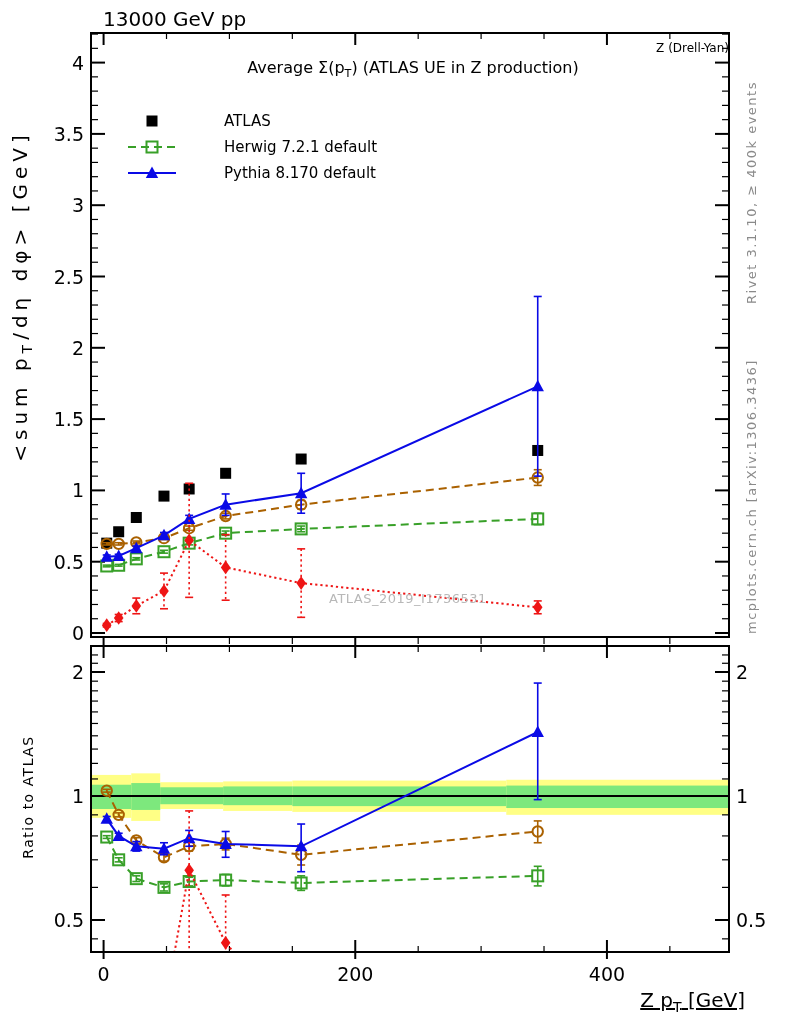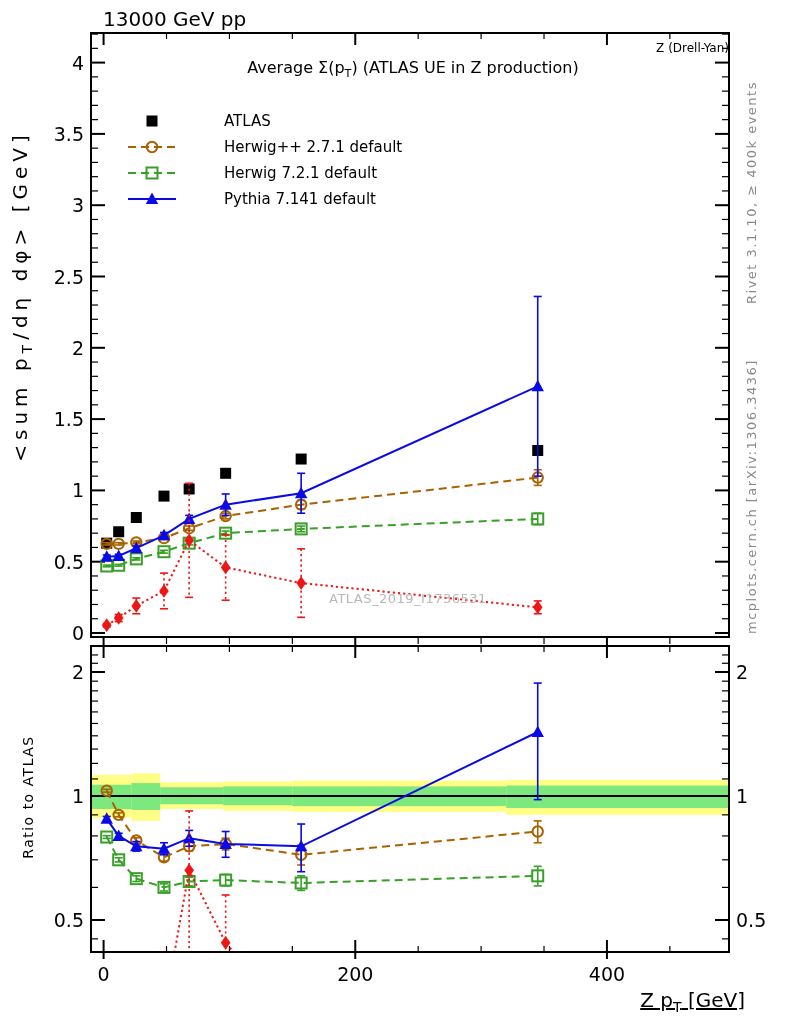--- a/index.html
+++ b/index.html
@@ -551,44 +551,35 @@
       <div class="leg-row">
         <svg width="52" height="18">
           <g>
             <rect x="20.5" y="3.5" width="11" height="11" fill="#000000"></rect>
           </g>
         </svg>
         <span class="leg-label">ATLAS</span>
       </div>
       <div class="leg-row">
         <svg width="52" height="18">
-          <line x1="2" y1="9" x2="50" y2="9" stroke="#aa6100" stroke-width="2" stroke-dasharray="8 5"></line>
-          <g>
-            <circle cx="26" cy="9" r="5.2" fill="none" stroke="#aa6100" stroke-width="2"></circle>
-          </g>
-        </svg>
-        <span class="leg-label">Herwig++ 2.7.1 default</span>
-      </div>
-      <div class="leg-row">
-        <svg width="52" height="18">
           <line x1="2" y1="9" x2="50" y2="9" stroke="#38a028" stroke-width="2" stroke-dasharray="8 5"></line>
           <g>
             <rect x="20.5" y="3.5" width="11" height="11" fill="none" stroke="#38a028" stroke-width="2"></rect>
           </g>
         </svg>
         <span class="leg-label">Herwig 7.2.1 default</span>
       </div>
       <div class="leg-row">
         <svg width="52" height="18">
           <line x1="2" y1="9" x2="50" y2="9" stroke="#0a0ae6" stroke-width="2"></line>
           <g>
             <path d="M 19.8 14 L 32.2 14 L 26 2.5 Z" fill="#0a0ae6"></path>
           </g>
         </svg>
-        <span class="leg-label">Pythia 7.141 default</span>
+        <span class="leg-label">Pythia 8.170 default</span>
       </div>
     </div>
 
   <div class="ov" id="watermark">ATLAS_2019_I1736531</div>
 
   <div class="ov" id="side-note-top">Rivet 3.1.10, ≥ 400k events</div>
   <div class="ov" id="side-note-bottom">mcplots.cern.ch [arXiv:1306.3436]</div>
 
   <div class="ov" id="main-y-label"><span>&lt;sum p</span><sub class="axsub">T</sub><span>/dη dφ&gt; [GeV]</span></div>
 

